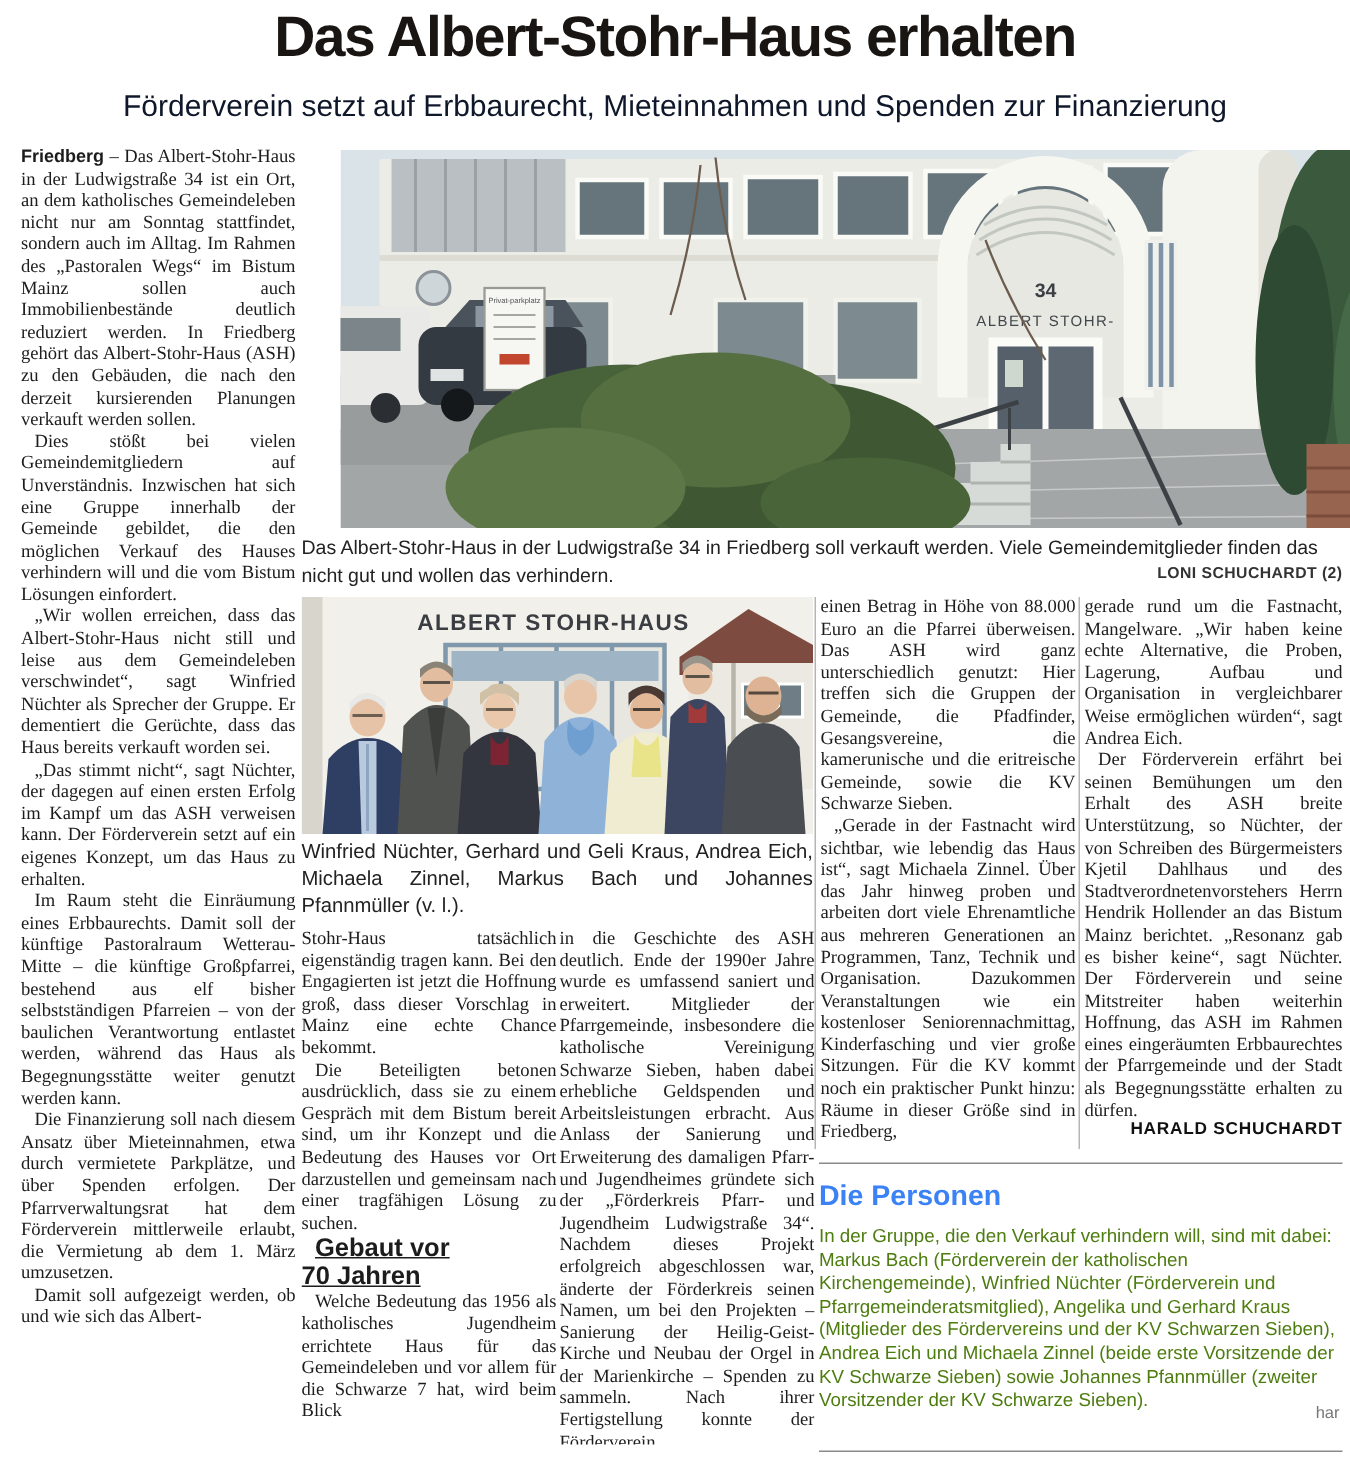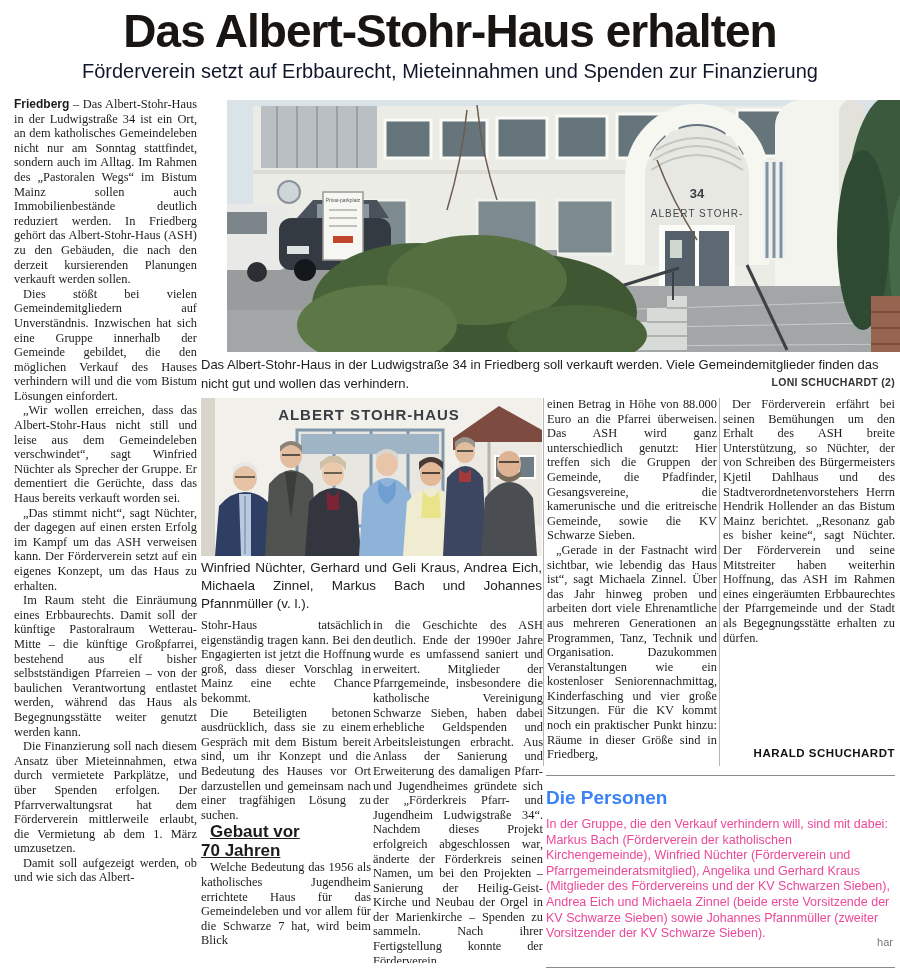--- a/index.html
+++ b/index.html
@@ -1,20 +1,20 @@
 <!DOCTYPE html>
 <html lang="de"><head>
 <meta charset="utf-8">
 <style>
   html,body{margin:0;padding:0;background:#ffffff;}
   .page{position:relative;width:900px;height:975px;background:#fff;overflow:hidden;
         font-family:"Liberation Serif",serif;color:#1c1c1c;}
   
   .headline{position:absolute;top:4px;left:0;width:900px;text-align:center;margin:0;
-            font-family:"Liberation Sans",sans-serif;font-weight:bold;font-size:46px;
+            font-family:"Liberation Sans",sans-serif;font-weight:bold;font-size:38px;
             letter-spacing:-1px;color:#181512;}
   .subheadline{position:absolute;top:60px;left:0;width:900px;text-align:center;margin:0;
             font-family:"Liberation Sans",sans-serif;font-weight:normal;font-size:20px;
             color:#0f172a;}
   
   .col{position:absolute;text-align:justify;font-size:12.4px;line-height:14.6px;
        hyphens:auto;-webkit-hyphens:auto;overflow:hidden;}
   .col p{margin:0;text-indent:9px;}
   .col p.first{text-indent:0;}
   .col1{left:14px;top:97px;width:183px;height:866px;}
@@ -37,21 +37,21 @@
            letter-spacing:0.3px;color:#333;}
   .caption2{position:absolute;left:201px;top:559px;width:341px;
             font-family:"Liberation Sans",sans-serif;font-size:13.5px;line-height:18px;color:#222;
             text-align:justify;}
   
   .persons{position:absolute;left:546px;top:775px;width:349px;height:191px;
            border-top:1px solid #8a8a8a;border-bottom:1px solid #8a8a8a;}
   .persons h3{margin:11px 0 0 0;font-family:"Liberation Sans",sans-serif;
               font-weight:bold;font-size:19px;color:#3b82f6;}
   .persons .ptext{margin-top:8px;font-family:"Liberation Sans",sans-serif;
-                  font-size:12.5px;line-height:15.6px;color:#ec4899;}
+                  font-size:12.5px;line-height:15.6px;color:#4d7c0f;}
   .har{position:absolute;right:2px;top:160px;font-family:"Liberation Sans",sans-serif;
        font-size:11px;color:#777;}
   .vrule{position:absolute;width:1px;background:#b5b5b5;top:398px;height:368px;}
   .vr1{left:543px;}.vr2{left:719px;}
 </style>
 </head>
 <body>
 
 <div class="page">
 
@@ -307,20 +307,21 @@
   <div class="col col3">
     <p class="first">in die Geschichte des ASH deutlich. Ende der 1990er Jahre wurde es umfassend saniert und erweitert. Mitglieder der Pfarrgemeinde, insbesondere die katholische Vereinigung Schwarze Sieben, haben dabei erhebliche Geldspenden und Arbeitsleistungen erbracht. Aus Anlass der Sanierung und Erweiterung des damaligen Pfarr- und Jugendheimes gründete sich der „Förderkreis Pfarr- und Jugendheim Ludwigstraße 34“. Nachdem dieses Projekt erfolgreich abgeschlossen war, änderte der Förderkreis seinen Namen, um bei den Projekten – Sanierung der Heilig-Geist-Kirche und Neubau der Orgel in der Marienkirche – Spenden zu sammeln. Nach ihrer Fertigstellung konnte der Förderverein</p>
   </div>
 
   <div class="col col4">
     <p class="first">einen Betrag in Höhe von 88.000 Euro an die Pfarrei überweisen. Das ASH wird ganz unterschiedlich genutzt: Hier treffen sich die Gruppen der Gemeinde, die Pfadfinder, Gesangsvereine, die kamerunische und die eritreische Gemeinde, sowie die KV Schwarze Sieben.</p>
     <p>„Gerade in der Fastnacht wird sichtbar, wie lebendig das Haus ist“, sagt Michaela Zinnel. Über das Jahr hinweg proben und arbeiten dort viele Ehrenamtliche aus mehreren Generationen an Programmen, Tanz, Technik und Organisation. Dazukommen Veranstaltungen wie ein kostenloser Seniorennachmittag, Kinderfasching und vier große Sitzungen. Für die KV kommt noch ein praktischer Punkt hinzu: Räume in dieser Größe sind in Friedberg,</p>
   </div>
 
   <div class="col col5">
+    <p class="first">gerade rund um die Fastnacht, Mangelware. „Wir haben keine echte Alternative, die Proben, Lagerung, Aufbau und Organisation in vergleichbarer Weise ermöglichen würden“, sagt Andrea Eich.</p>
     <p>Der Förderverein erfährt bei seinen Bemühungen um den Erhalt des ASH breite Unterstützung, so Nüchter, der von Schreiben des Bürgermeisters Kjetil Dahlhaus und des Stadtverordnetenvorstehers Herrn Hendrik Hollender an das Bistum Mainz berichtet. „Resonanz gab es bisher keine“, sagt Nüchter. Der Förderverein und seine Mitstreiter haben weiterhin Hoffnung, das ASH im Rahmen eines eingeräumten Erbbaurechtes der Pfarrgemeinde und der Stadt als Begegnungsstätte erhalten zu dürfen.</p>
   </div>
   <div class="byline">HARALD SCHUCHARDT</div>
 
   <div class="vrule vr1"></div>
   <div class="vrule vr2"></div>
 
   <div class="persons">
     <h3>Die Personen</h3>
     <div class="ptext">In der Gruppe, die den Verkauf verhindern will, sind mit dabei: Markus Bach (Förderverein der katholischen Kirchengemeinde), Winfried Nüchter (Förderverein und Pfarrgemeinderatsmitglied), Angelika und Gerhard Kraus (Mitglieder des Fördervereins und der KV Schwarzen Sieben), Andrea Eich und Michaela Zinnel (beide erste Vorsitzende der KV Schwarze Sieben) sowie Johannes Pfannmüller (zweiter Vorsitzender der KV Schwarze Sieben).</div>

